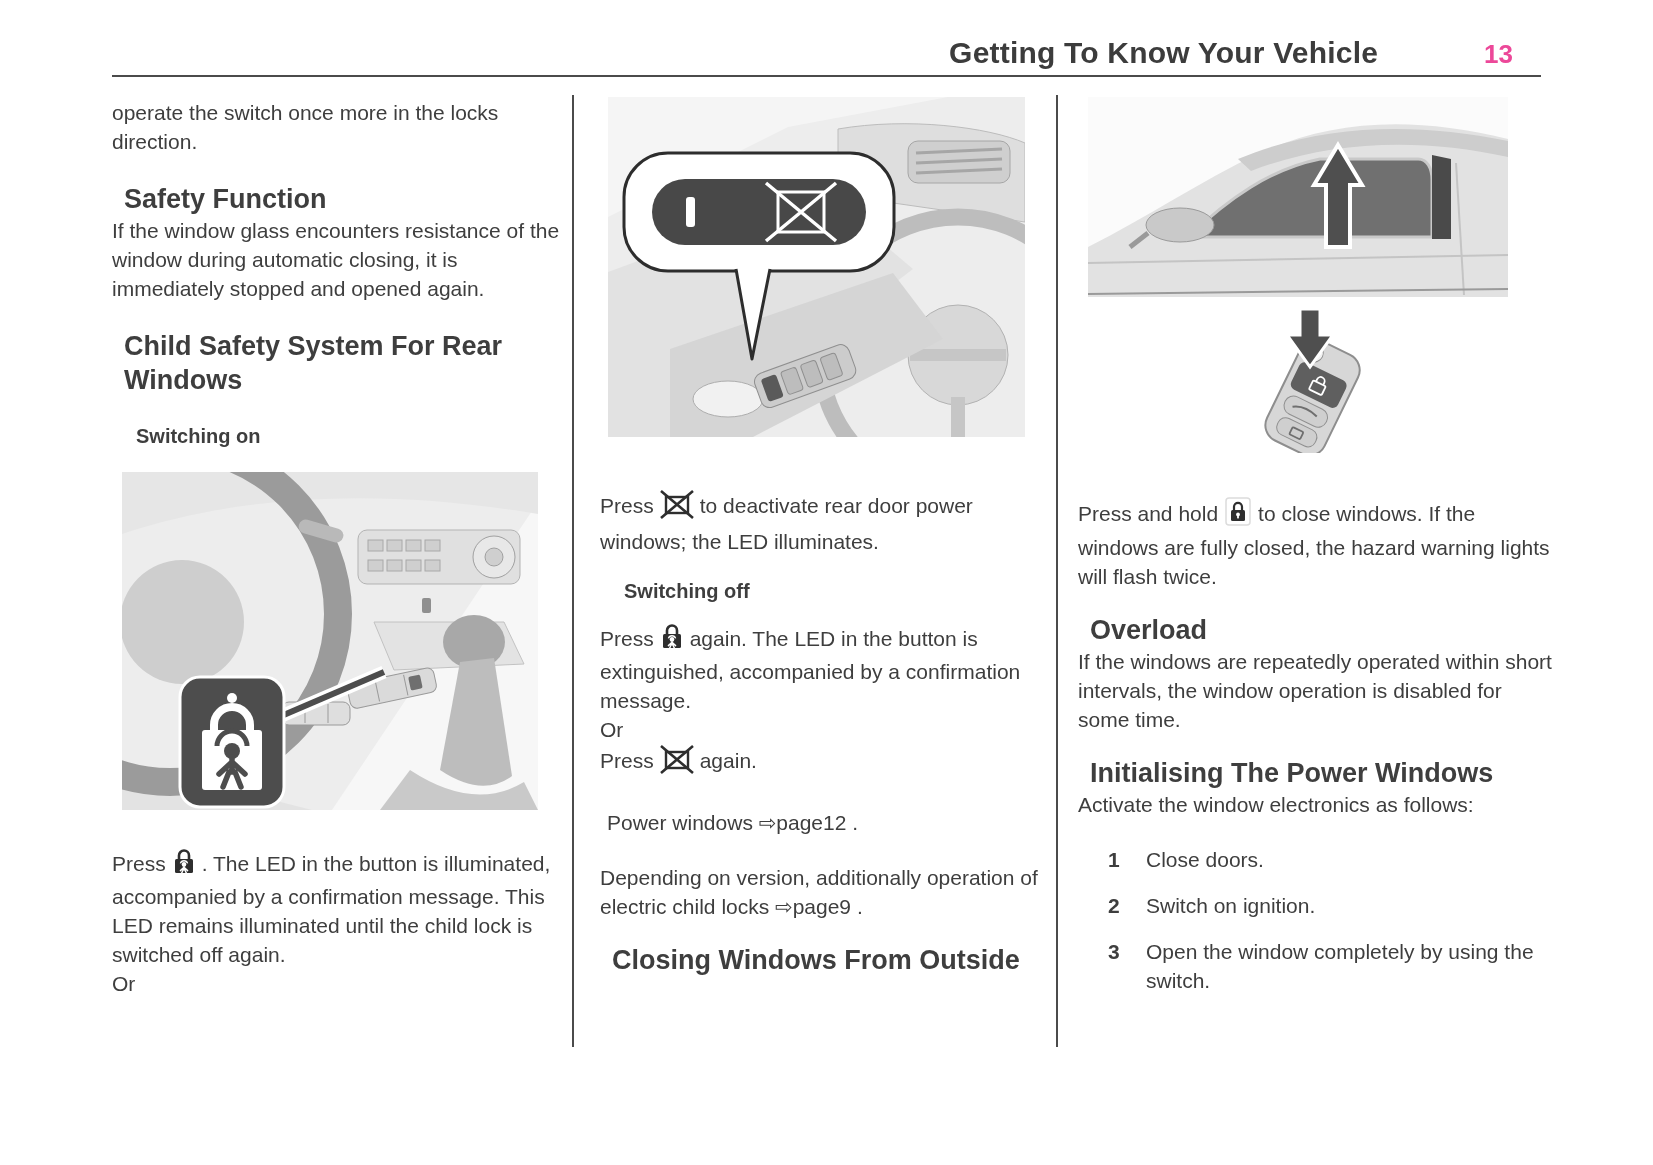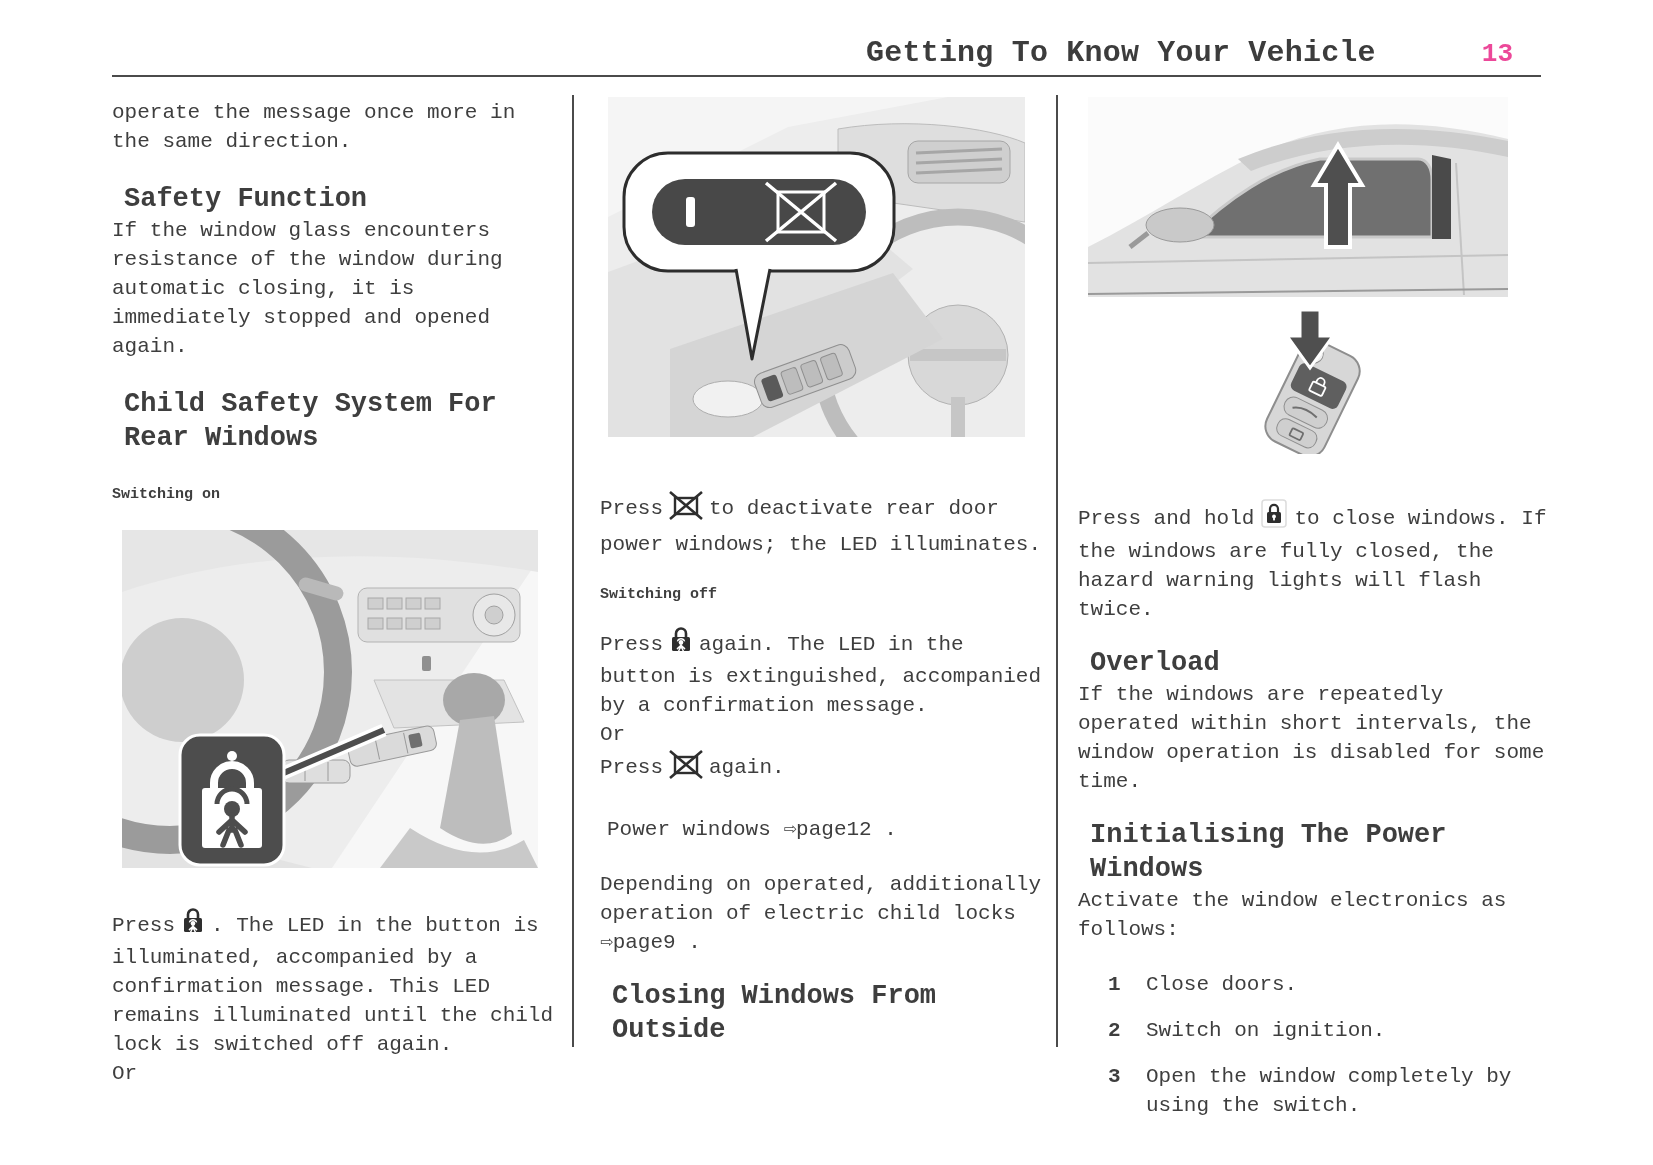--- a/index.html
+++ b/index.html
@@ -1,21 +1,21 @@
 <!DOCTYPE html>
 <html><head>
 <meta charset="utf-8">
 <style>
   * { box-sizing: border-box; margin: 0; padding: 0; }
   html,body { background:#ffffff; }
   #page {
     position: relative;
     width: 1653px; height: 1165px;
     background: #ffffff;
-    font-family: Liberation Mono, monospace;
+    font-family: Liberation Sans, sans-serif;
     color: #3e3e3e;
     overflow: hidden;
   }
   
   .header {
     position: absolute; left: 112px; top: 36px; width: 1429px;
     display: flex; justify-content: flex-end; align-items: baseline;
     padding-right: 28px;
   }
   .header-title { font-size: 30px; font-weight: 700; color: #3c3c3c; letter-spacing: .2px; }
@@ -25,21 +25,21 @@
   #divider-1 { left: 572px; }
   #divider-2 { left: 1056px; }
 
   .col { position: absolute; }
   #col-left  { left: 112px; top: 98px;  width: 448px; }
   #col-mid   { left: 600px; top: 97px;  width: 442px; }
   #col-right { left: 1078px; top: 97px; width: 476px; }
 
   p.body { font-size: 21px; line-height: 29px; color: #3e3e3e; }
   .h2 { font-size: 27px; line-height: 34px; font-weight: 700; color: #3e3e3e; margin-left: 12px; }
-  .h3 { font-size: 15px; line-height: 27px; font-weight: 700; color: #3e3e3e; }
+  .h3 { font-size: 20px; line-height: 27px; font-weight: 700; color: #3e3e3e; margin-left: 24px; }
   .sp-26 { margin-top: 26px; }
   .sp-22 { margin-top: 22px; }
   .sp-18 { margin-top: 18px; }
   .sp-12 { }
   .or-line { font-size: 21px; line-height: 29px; }
 
   .inl-ico { display: inline-block; vertical-align: middle; margin: 0 7px; }
   .ico-winx { vertical-align: -7px; margin: 0 5px; }
 
   figure { display: block; }
@@ -62,21 +62,21 @@
 
   <div class="header">
     <span class="header-title">Getting To Know Your Vehicle</span>
     <span class="page-num">13</span>
   </div>
   <div class="head-rule"></div>
   <div class="v-divider" id="divider-1"></div>
   <div class="v-divider" id="divider-2"></div>
 
   <div class="col" id="col-left">
-    <p class="body">operate the message once more in the same direction.</p>
+    <p class="body">operate the switch once more in the locks direction.</p>
 
     <div class="h2 sp-26">Safety Function</div>
     <p class="body sp-12">If the window glass encounters resistance of the window during automatic closing, it is immediately stopped and opened again.</p>
 
     <div class="h2 sp-26">Child Safety System For Rear Windows</div>
     <div class="h3 sp-26">Switching on</div>
 
     <figure class="fig-a">
       <svg width="416" height="338" viewBox="0 0 416 338">
         <rect width="416" height="338" fill="#ededed"></rect>
@@ -203,21 +203,21 @@
 
     <p class="body sp-12">
       <span>Press</span><span class="inl-ico ico-winx"><svg width="36" height="31" viewBox="0 0 36 31">
             <rect x="7" y="8" width="22" height="16" fill="none" stroke="#2e2e2e" stroke-width="2.4"></rect>
             <path d="M2 2 L34 29 M34 2 L2 29" stroke="#2e2e2e" stroke-width="2.6"></path>
           </svg></span><span>again.</span>
     </p>
 
     <p class="body sp-26 ref-line">Power windows ⇨page12 .</p>
 
-    <p class="body sp-26">Depending on operated, additionally operation of electric child locks ⇨page9 .</p>
+    <p class="body sp-26">Depending on version, additionally operation of electric child locks ⇨page9 .</p>
 
     <div class="h2 sp-22">Closing Windows From Outside</div>
   </div>
 
   <div class="col" id="col-right">
 
     <figure class="fig-c">
       <svg width="420" height="200" viewBox="0 0 420 200">
         <rect width="420" height="200" fill="#fbfbfb"></rect>
         <path d="M0,150 C60,120 112,84 172,56 C242,24 322,18 420,42 L420,200 L0,200 Z" fill="#e2e2e2"></path>

